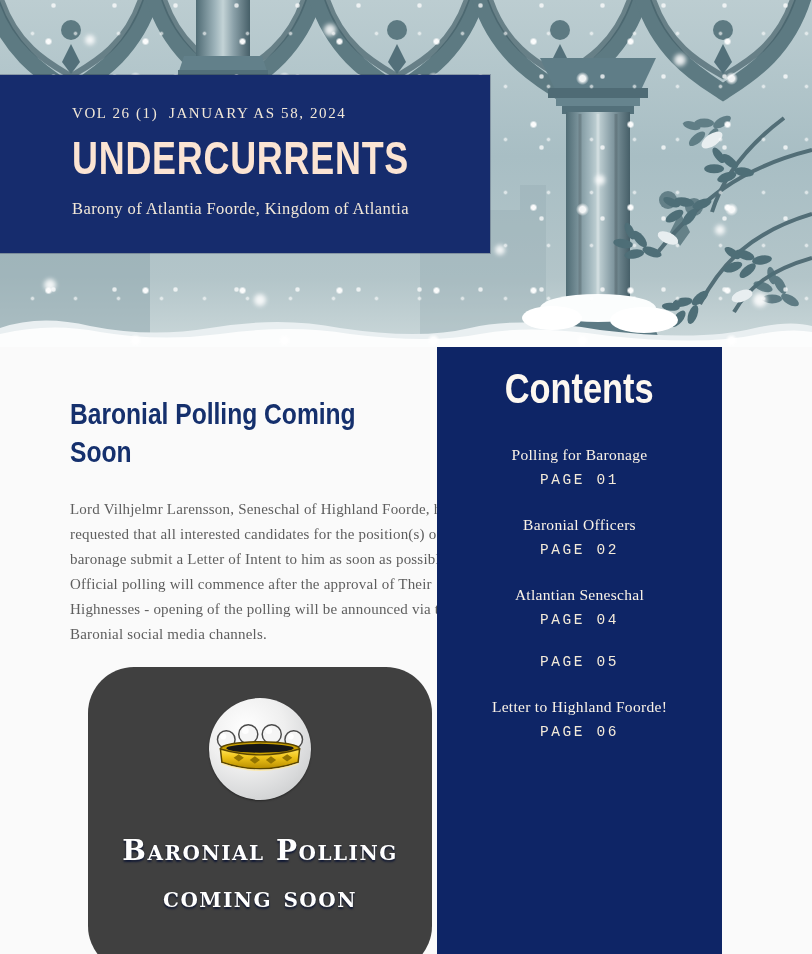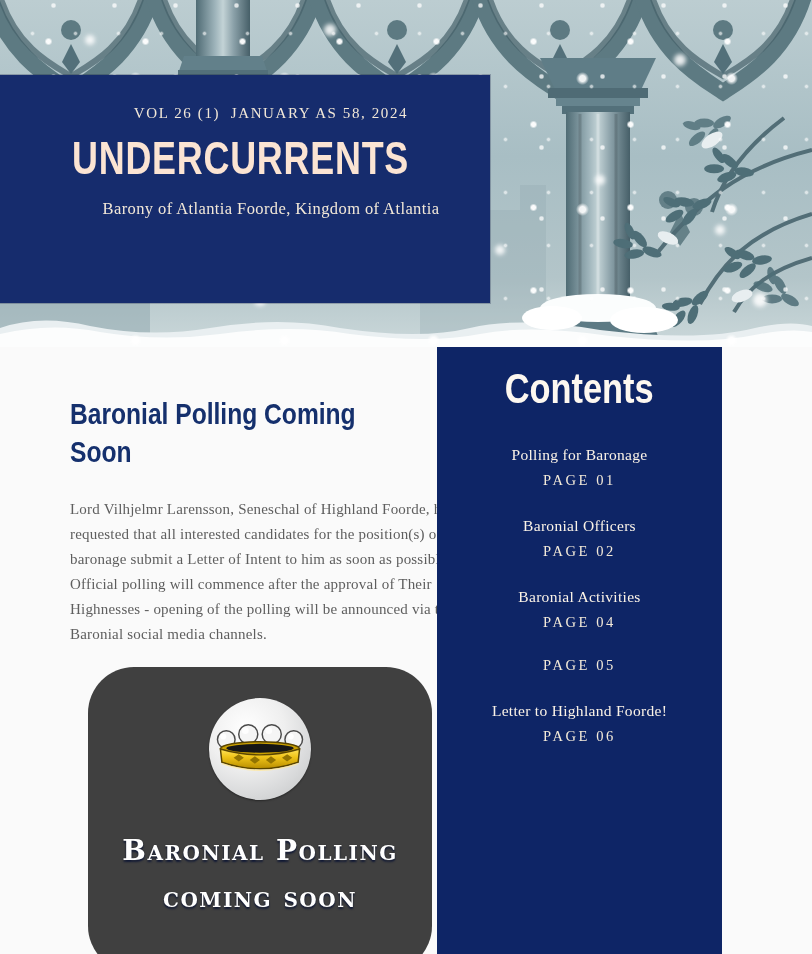--- a/index.html
+++ b/index.html
@@ -11,22 +11,22 @@
   .hero svg.art{position:absolute;inset:0;display:block;}
   .snow-pattern{position:absolute;inset:0;pointer-events:none;
     background-image:
       radial-gradient(circle, rgba(255,255,255,.95) 2px, rgba(255,255,255,0) 4px),
       radial-gradient(circle, rgba(255,255,255,.75) 1.5px, rgba(255,255,255,0) 3px),
       radial-gradient(circle, rgba(255,255,255,.9) 3px, rgba(255,255,255,0) 6.5px),
       radial-gradient(circle, rgba(255,255,255,.6) 1px, rgba(255,255,255,0) 2.5px);
     background-size:97px 83px, 61px 71px, 149px 131px, 43px 53px;
     background-position:0 0, 23px 41px, 61px 13px, 11px 7px;}
 
-  .masthead{position:absolute;left:0;top:75px;width:490px;height:228px;box-sizing:border-box;
-    background:#162C6D;padding:30px 20px 0 72px;box-shadow:0 0 0 1px rgba(10,20,60,.25);text-align:center;}
+  .masthead{position:absolute;left:0;top:75px;width:490px;height:178px;box-sizing:border-box;
+    background:#162C6D;padding:30px 20px 0 72px;box-shadow:0 0 0 1px rgba(10,20,60,.25);}
   .issue{font-family:"Liberation Serif",serif;font-size:15px;letter-spacing:1.6px;
     color:#f2e8d8;white-space:pre;}
   .masthead h1{margin:13px 0 0;font-size:46px;line-height:1;color:#fbe4d3;letter-spacing:1px;}
   .condensed{font-family:"Liberation Sans",sans-serif;font-weight:700;display:inline-block;
     transform:scaleX(.78);transform-origin:0 50%;}
   .subtitle{margin-top:17px;font-size:16.5px;color:#f2e8d8;letter-spacing:.4px;}
 
   
   .content{display:flex;width:812px;height:607px;}
   .left{width:437px;box-sizing:border-box;padding:48px 0 0 70px;background:#fafafa;}
@@ -47,21 +47,21 @@
 
   
   .sidebar{width:285px;box-sizing:border-box;background:#0E2566;text-align:center;
     padding-top:20px;color:#fdf6ec;}
   .sidebar h2{margin:0;font-size:43px;line-height:1;color:#fdf8f0;}
   .sidebar h2 .condensed{transform-origin:50% 50%;transform:scaleX(.8);}
   .toc{margin-top:34px;}
   .toc-item{margin-bottom:26px;}
   .toc-label{font-family:"Liberation Serif",serif;font-size:15.5px;line-height:21px;
     color:#fbf3e7;max-width:212px;margin:0 auto;letter-spacing:.3px;}
-  .toc-page{margin-top:7px;font-family:Liberation Serif, serif;font-size:14.5px;
+  .toc-page{margin-top:7px;font-family:Liberation Mono, monospace;font-size:14.5px;
     letter-spacing:2.6px;color:#f3ead9;}
 </style>
 </head>
 <body>
 
 <div class="page">
 
   <header class="hero">
     <svg class="art" width="812" height="347" viewBox="0 0 812 347" preserveAspectRatio="none">
       <defs>
@@ -243,21 +243,21 @@
       <nav class="toc">
         <div class="toc-item">
           <div class="toc-label">Polling for Baronage</div>
           <div class="toc-page">PAGE 01</div>
         </div>
         <div class="toc-item">
           <div class="toc-label">Baronial Officers</div>
           <div class="toc-page">PAGE 02</div>
         </div>
         <div class="toc-item">
-          <div class="toc-label">Baronial Activities</div>
+          <div class="toc-label">Atlantian Seneschal</div>
           <div class="toc-page">PAGE 04</div>
         </div>
         <div class="toc-item">
           <div class="toc-page">PAGE 05</div>
         </div>
         <div class="toc-item">
           <div class="toc-label">Letter to Highland Foorde!</div>
           <div class="toc-page">PAGE 06</div>
         </div>
       </nav>

